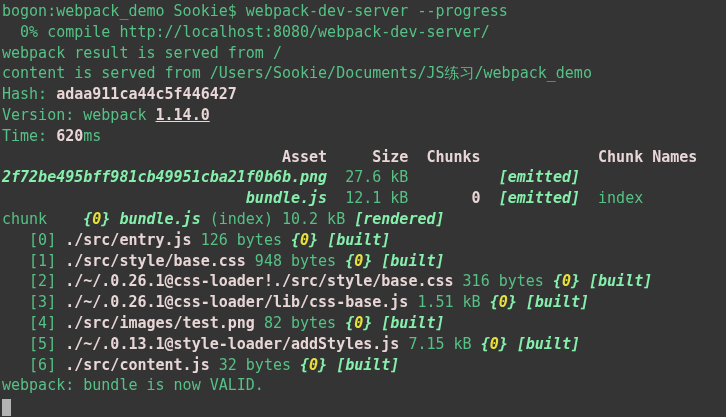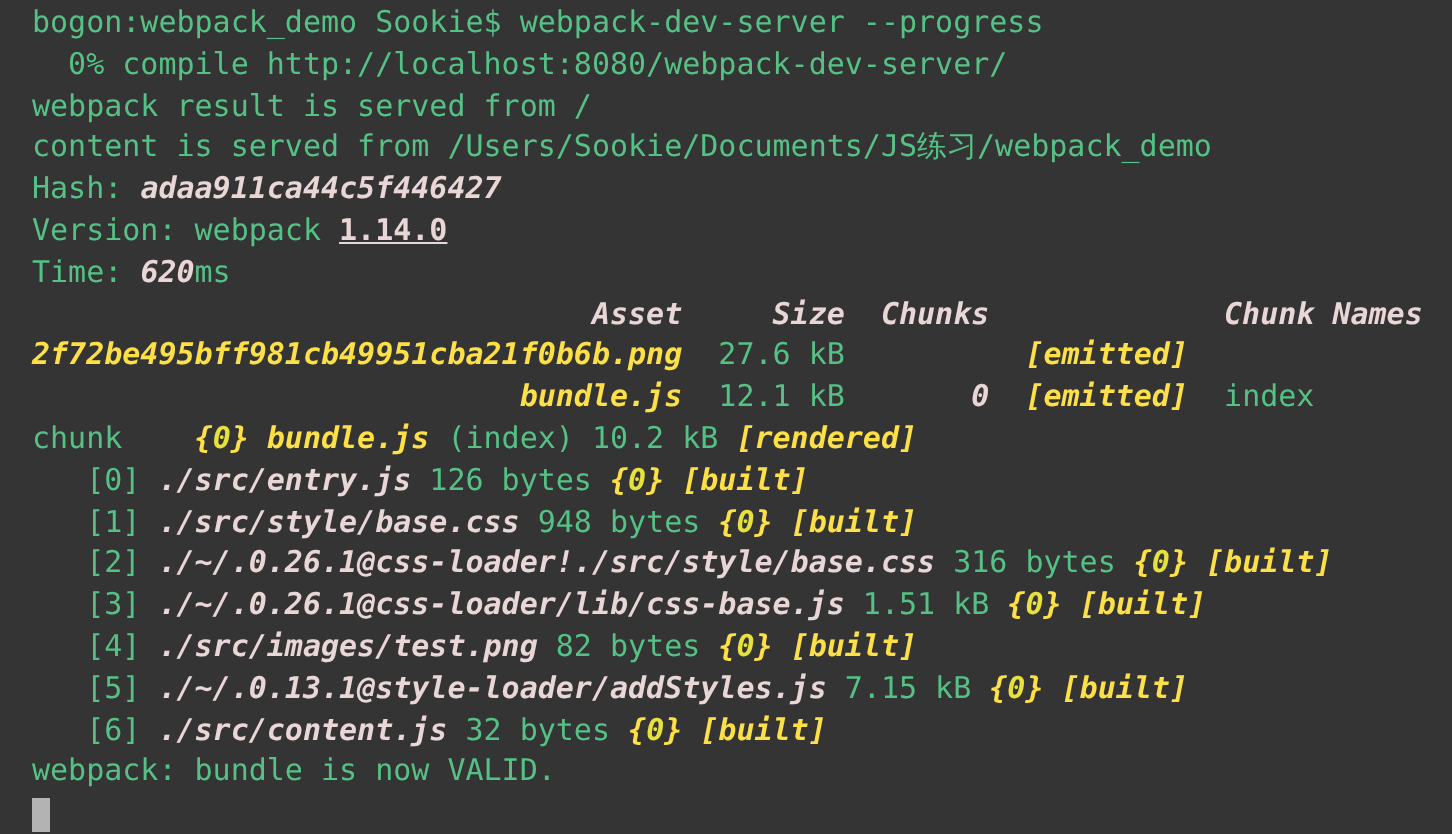--- a/index.html
+++ b/index.html
@@ -6,35 +6,34 @@
   html, body {
     margin: 0; padding: 0;
     width: 726px; height: 417px;
     overflow: hidden;
     background: #343434;
   }
   .terminal-window {
     width: 726px; height: 417px;
     background: #343434;
     position: relative;
-    padding-left: 14px;
   }
   pre.screen {
     margin: 0;
     padding: 1px 0 0 2px;
     font-family: "DejaVu Sans Mono", "Liberation Mono", monospace;
     font-size: 15px;
     line-height: 20.8px;
     white-space: pre;
   }
   .line { height: 20.8px; }
   
   .green            { color: #56c185; }
-  .green-bright     { color: #fde047; font-weight: bold; font-style: italic; }
-  .fg-bold          { color: #e9d6d6; font-weight: bold; font-style: italic; }
+  .green-bright     { color: #86efac; font-weight: bold; font-style: italic; }
+  .fg-bold          { color: #e9d6d6; font-weight: bold; }
   .fg-bold-underline{ color: #e9d6d6; font-weight: bold; text-decoration: underline; }
   .yellow-bold      { color: #e6e13c; font-weight: bold; font-style: italic; }
   .cursor {
     display: inline-block;
     width: 9px; height: 17px;
     background: #b3b3b3;
     transform: translateY(3px);
   }
 </style>
 </head>

